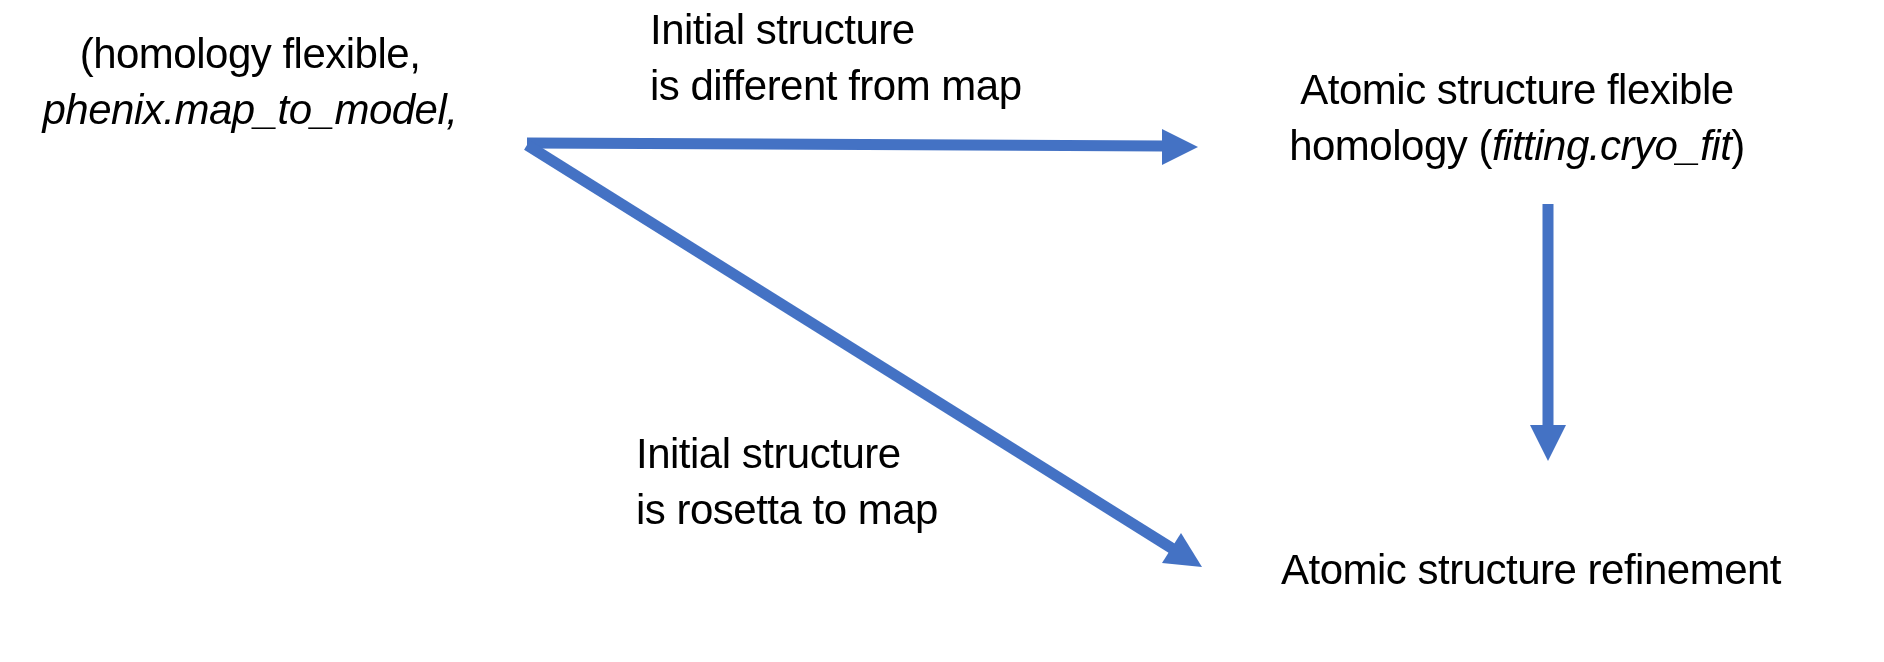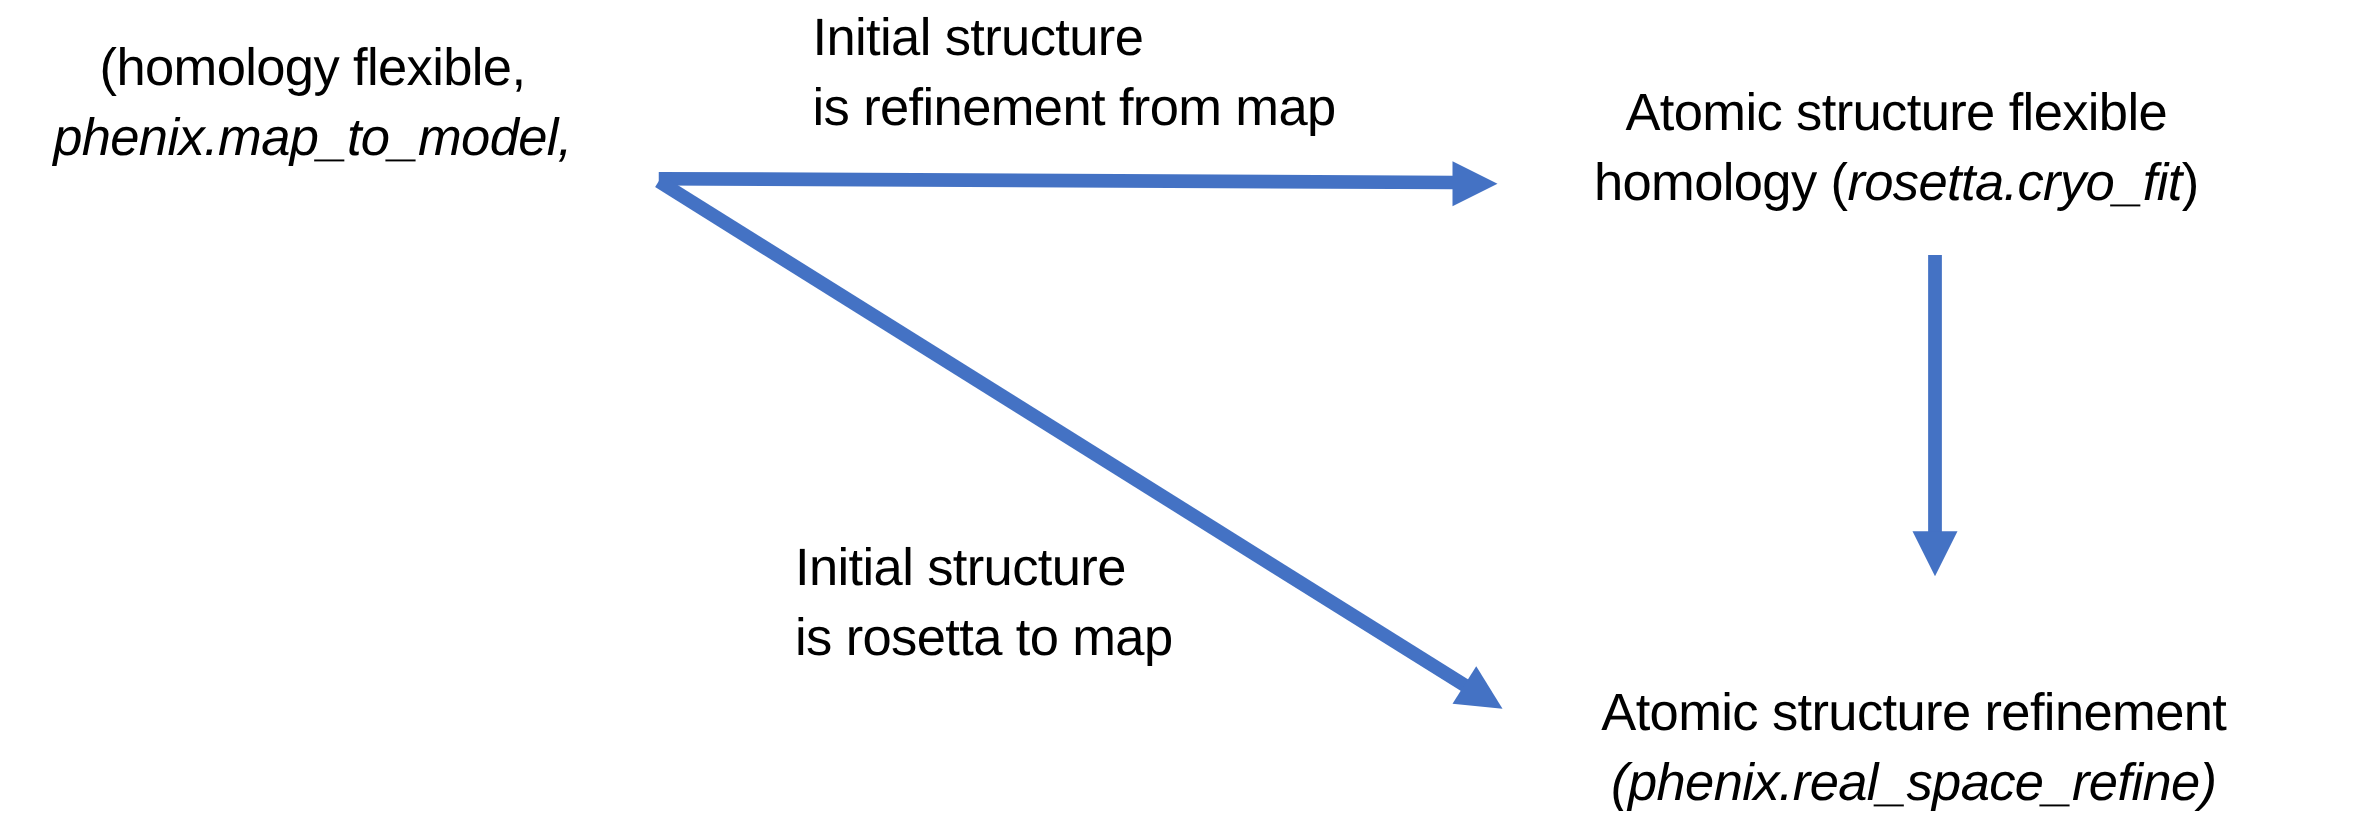--- a/index.html
+++ b/index.html
@@ -61,31 +61,30 @@
     </g>
   </svg>
 
   <div class="txt center node-building">
     <div>(homology flexible,</div>
     <div class="it">phenix.map_to_model,</div>
   </div>
 
   <div class="txt label-different">
     <div>Initial structure</div>
-    <div>is refinement from map</div>
+    <div>is different from map</div>
   </div>
 
   <div class="txt center node-fitting">
     <div>Atomic structure flexible</div>
-    <div><span>homology (</span><span class="it">rosetta.cryo_fit</span><span>)</span></div>
+    <div><span>homology (</span><span class="it">fitting.cryo_fit</span><span>)</span></div>
   </div>
 
   <div class="txt label-similar">
     <div>Initial structure</div>
     <div>is rosetta to map</div>
   </div>
 
   <div class="txt center node-refinement">
     <div>Atomic structure refinement</div>
-    <div class="it">(phenix.real_space_refine)</div>
   </div>
 
 </div>
 
 </body></html>

